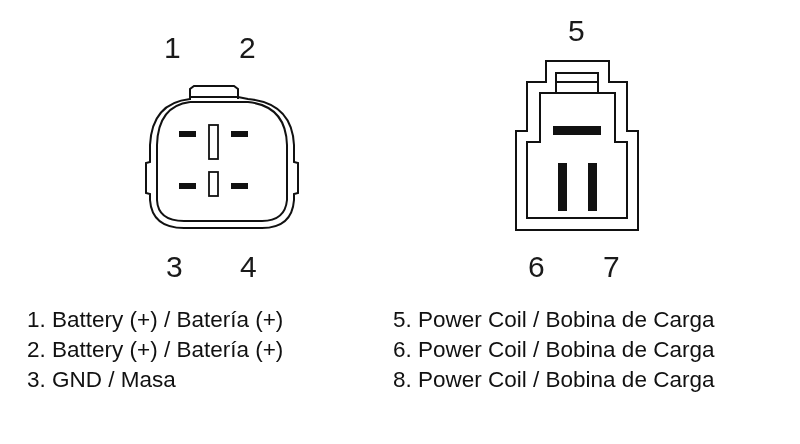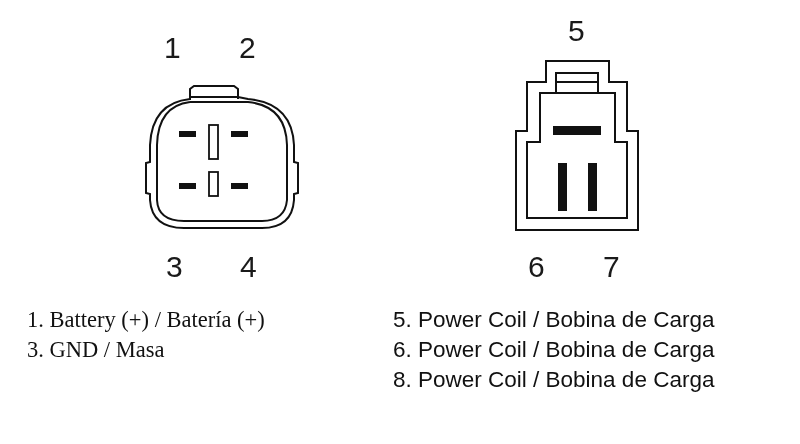--- a/index.html
+++ b/index.html
@@ -54,22 +54,23 @@
 
     <path d="M540,93 L615,93 L615,142 L627,142 L627,218 L527,218 L527,142 L540,142 Z"></path>
   </g>
   <g fill="#111111">
     <rect x="553" y="126" width="48" height="9"></rect>
     <rect x="558" y="163" width="9" height="48"></rect>
     <rect x="588" y="163" width="9" height="48"></rect>
   </g>
 </svg>
 
-<div class="legend" style="left:27px; top:305px;font-family:Liberation Serif, serif;">
+<div class="legend" style="left:27px; top:305px;">
   <div>1. Battery (+) / Batería (+)</div>
+  <div>2. Battery (+) / Batería (+)</div>
   <div>3. GND / Masa</div>
 </div>
 
 <div class="legend" style="left:393px; top:305px;">
   <div>5. Power Coil / Bobina de Carga</div>
   <div>6. Power Coil / Bobina de Carga</div>
   <div>8. Power Coil / Bobina de Carga</div>
 </div>
 
 </body></html>

